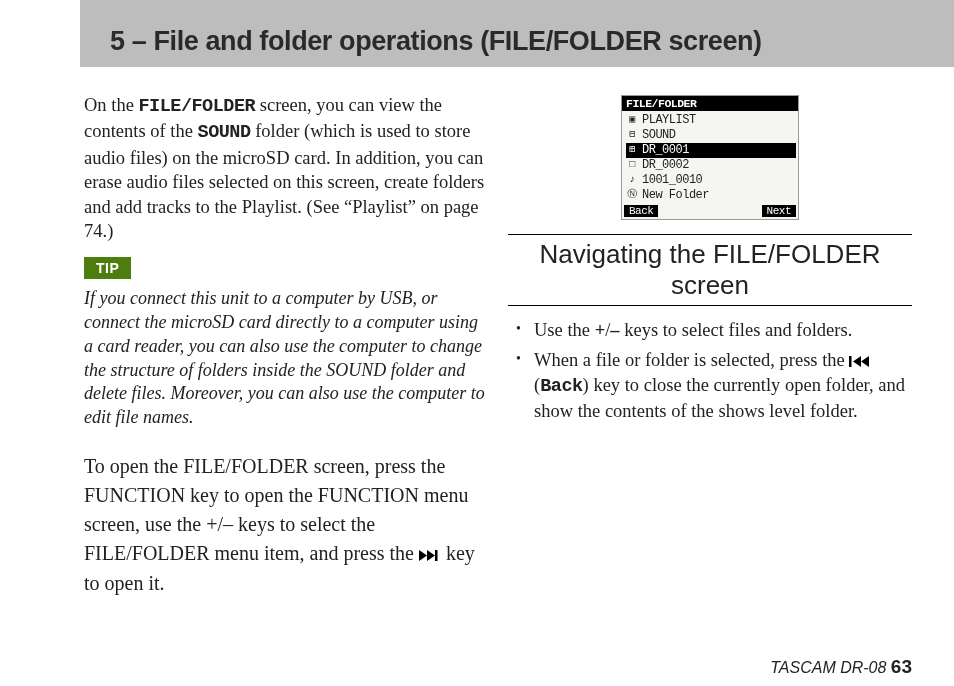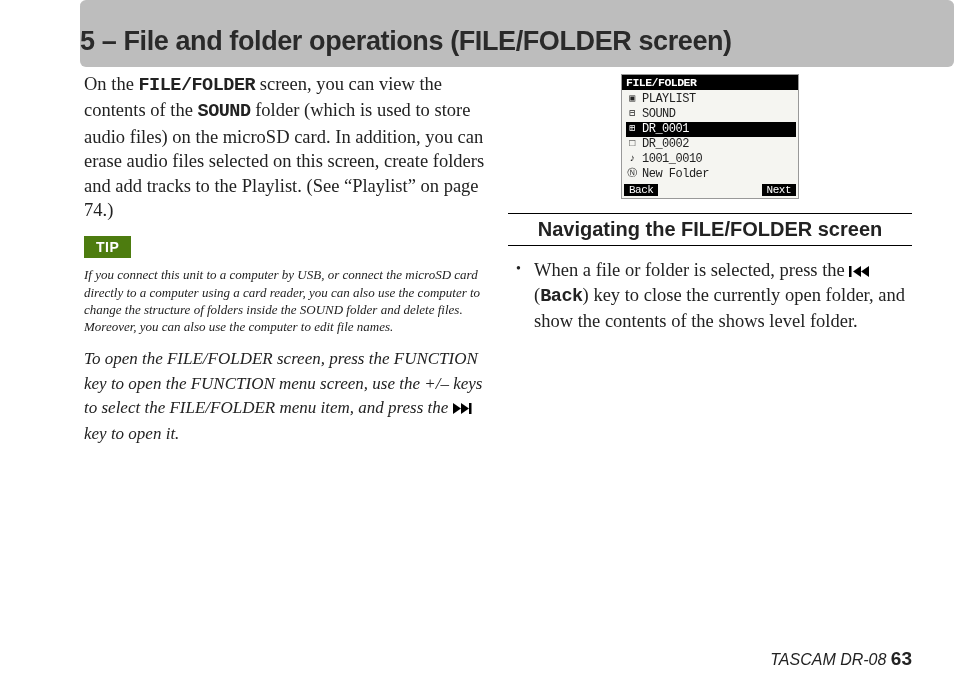--- a/index.html
+++ b/index.html
@@ -9,24 +9,23 @@
     background: #fff;
     font-family: Georgia, 'Times New Roman', serif;
     color: #222;
     position: relative;
   }
   .page {
     padding: 0 42px 0 84px;
   }
   .header-bar {
     background: #bdbdbd;
-    margin: 0 -42px 5px -4px;
-    padding: 22px 8px 10px 0;
+    margin: 0 -42px 26px -4px;
+    padding: 22px 8px 10px 30px;
     border-top: 4px solid #bdbdbd;
-    border-radius: 6px;
   }
   .header-bar h1 {
     font-family: Arial, Helvetica, sans-serif;
     font-weight: 900;
     font-size: 27px;
     color: #2a2a2a;
     letter-spacing: -0.4px;
   }
   .columns {
     display: flex;
@@ -52,27 +51,26 @@
     color: #fff;
     font-family: Arial, Helvetica, sans-serif;
     font-weight: bold;
     font-size: 14px;
     padding: 3px 12px 3px 12px;
     margin-bottom: 8px;
     letter-spacing: 0.5px;
   }
   .tip-body {
     font-style: italic;
-    font-size: 13px;
+    font-size: 18px;
     line-height: 1.32;
-    margin-bottom: 12px;
+    margin-bottom: 22px;
   }
   .tip-body2 {
-    font-style: italic;
-    font-size: 17px;
+    font-size: 20px;
     line-height: 1.45;
     margin-bottom: 12px;
   }
   .lcd-wrap {
     text-align: center;
     margin: 2px 0 14px 0;
   }
   .lcd {
     display: inline-block;
     width: 178px;
@@ -121,22 +119,22 @@
     font-size: 11px;
   }
   .section-rule {
     border-top: 1px solid #000;
     border-bottom: 1px solid #000;
     padding: 4px 0;
     margin: 12px 0 12px 0;
   }
   .section-rule h2 {
     font-family: Arial, Helvetica, sans-serif;
-    font-weight: 700;
-    font-size: 20px;
+    font-weight: 400;
+    font-size: 26px;
     text-align: center;
   }
   ul.bullets {
     list-style: none;
     padding-left: 0;
   }
   ul.bullets li {
     position: relative;
     padding-left: 26px;
     font-size: 18.5px;
@@ -145,21 +143,21 @@
   }
   ul.bullets li::before {
     content: "•";
     position: absolute;
     left: 8px;
     top: 2px;
     font-size: 14px;
   }
   .footer {
     position: absolute;
-    bottom: 16px;
+    bottom: 8px;
     right: 42px;
     font-style: italic;
     font-size: 16px;
     font-family: Arial, Helvetica, sans-serif;
     margin-left: 12px;
   }
   .footer .pn {
     font-style: normal;
     font-weight: bold;
     font-size: 19px;
@@ -233,20 +231,23 @@
         </div>
       </div>
 
 
       <div class="section-rule">
         <h2>Navigating the FILE/FOLDER screen</h2>
       </div>
 
 
       <ul class="bullets">
+        <li>
+          <span>Use the </span><span class="bold">+</span><span>/</span><span class="bold">–</span><span> keys to select files and folders.</span>
+        </li>
         <li>
           <span>When a file or folder is selected, press the </span><span class="rew-icon"><svg width="22" height="11" viewBox="0 0 22 11">
                 <rect x="0" y="0" width="2.5" height="11" fill="#000"></rect>
                 <polygon points="12,0 4,5.5 12,11" fill="#000"></polygon>
                 <polygon points="20,0 12,5.5 20,11" fill="#000"></polygon>
               </svg></span><span> (</span><span class="mono">Back</span><span>) key to close the currently open folder, and show the contents of the shows level folder.</span>
         </li>
       </ul>
     </div>
   </div>

